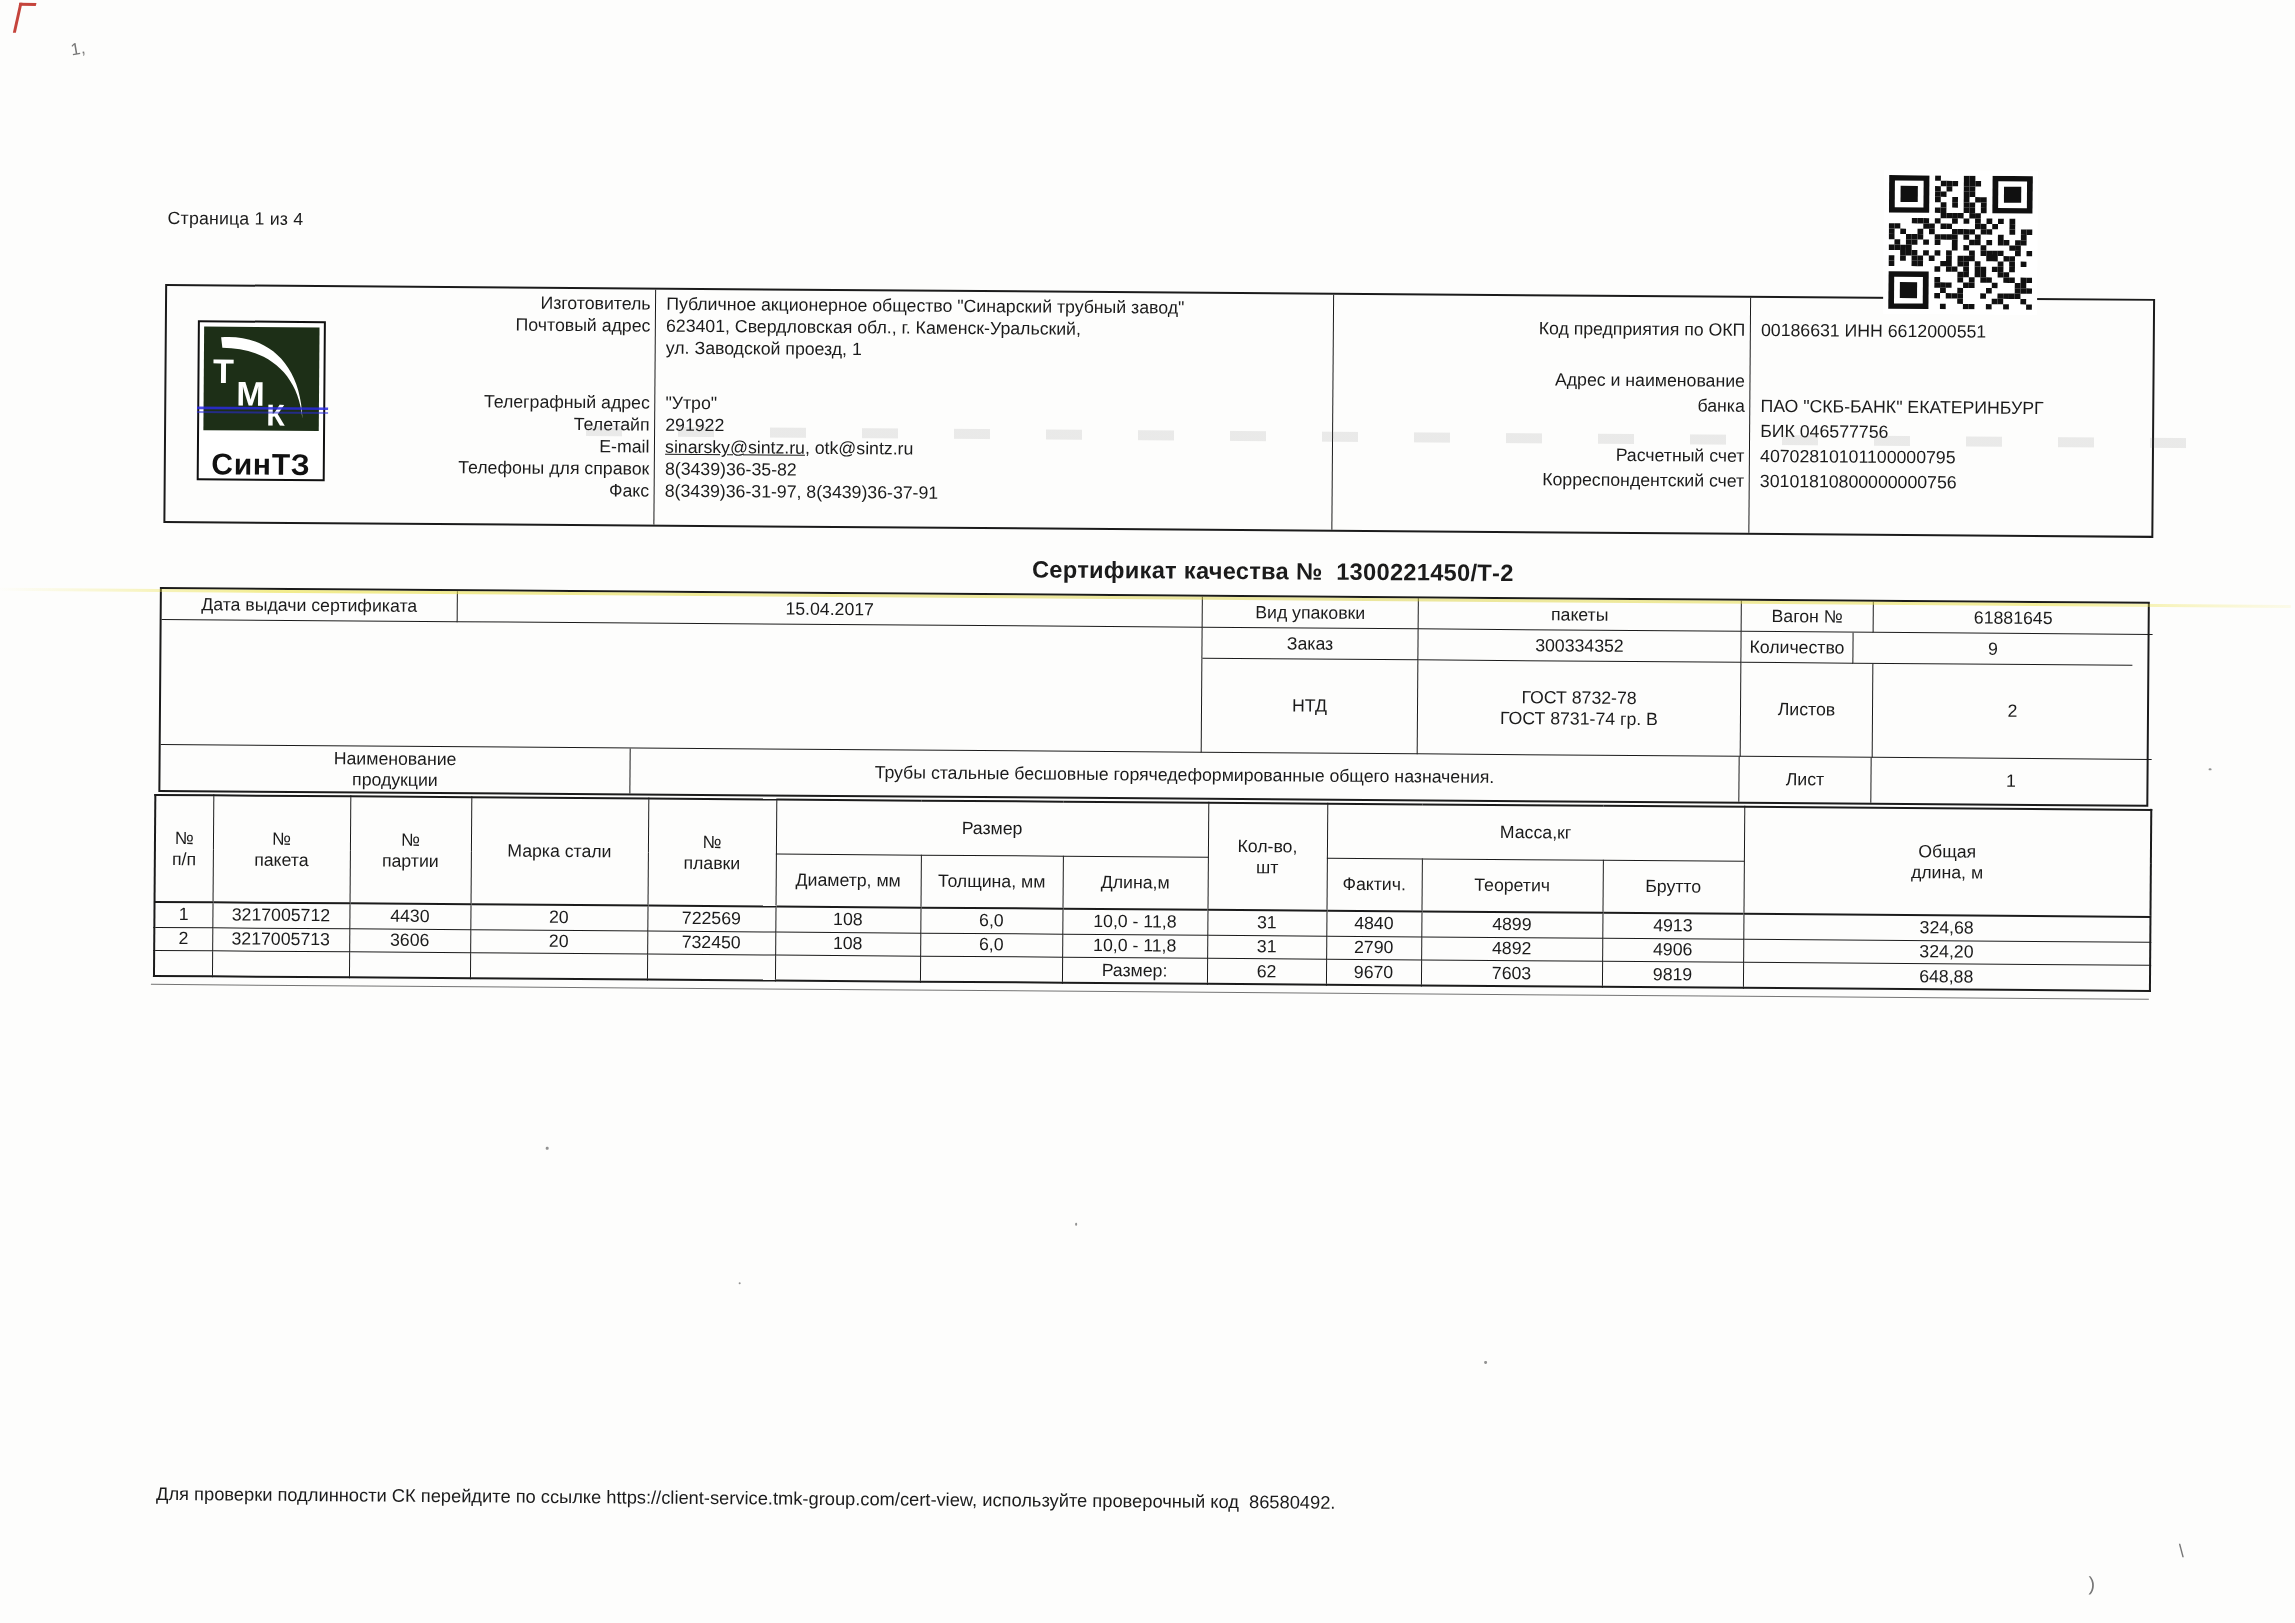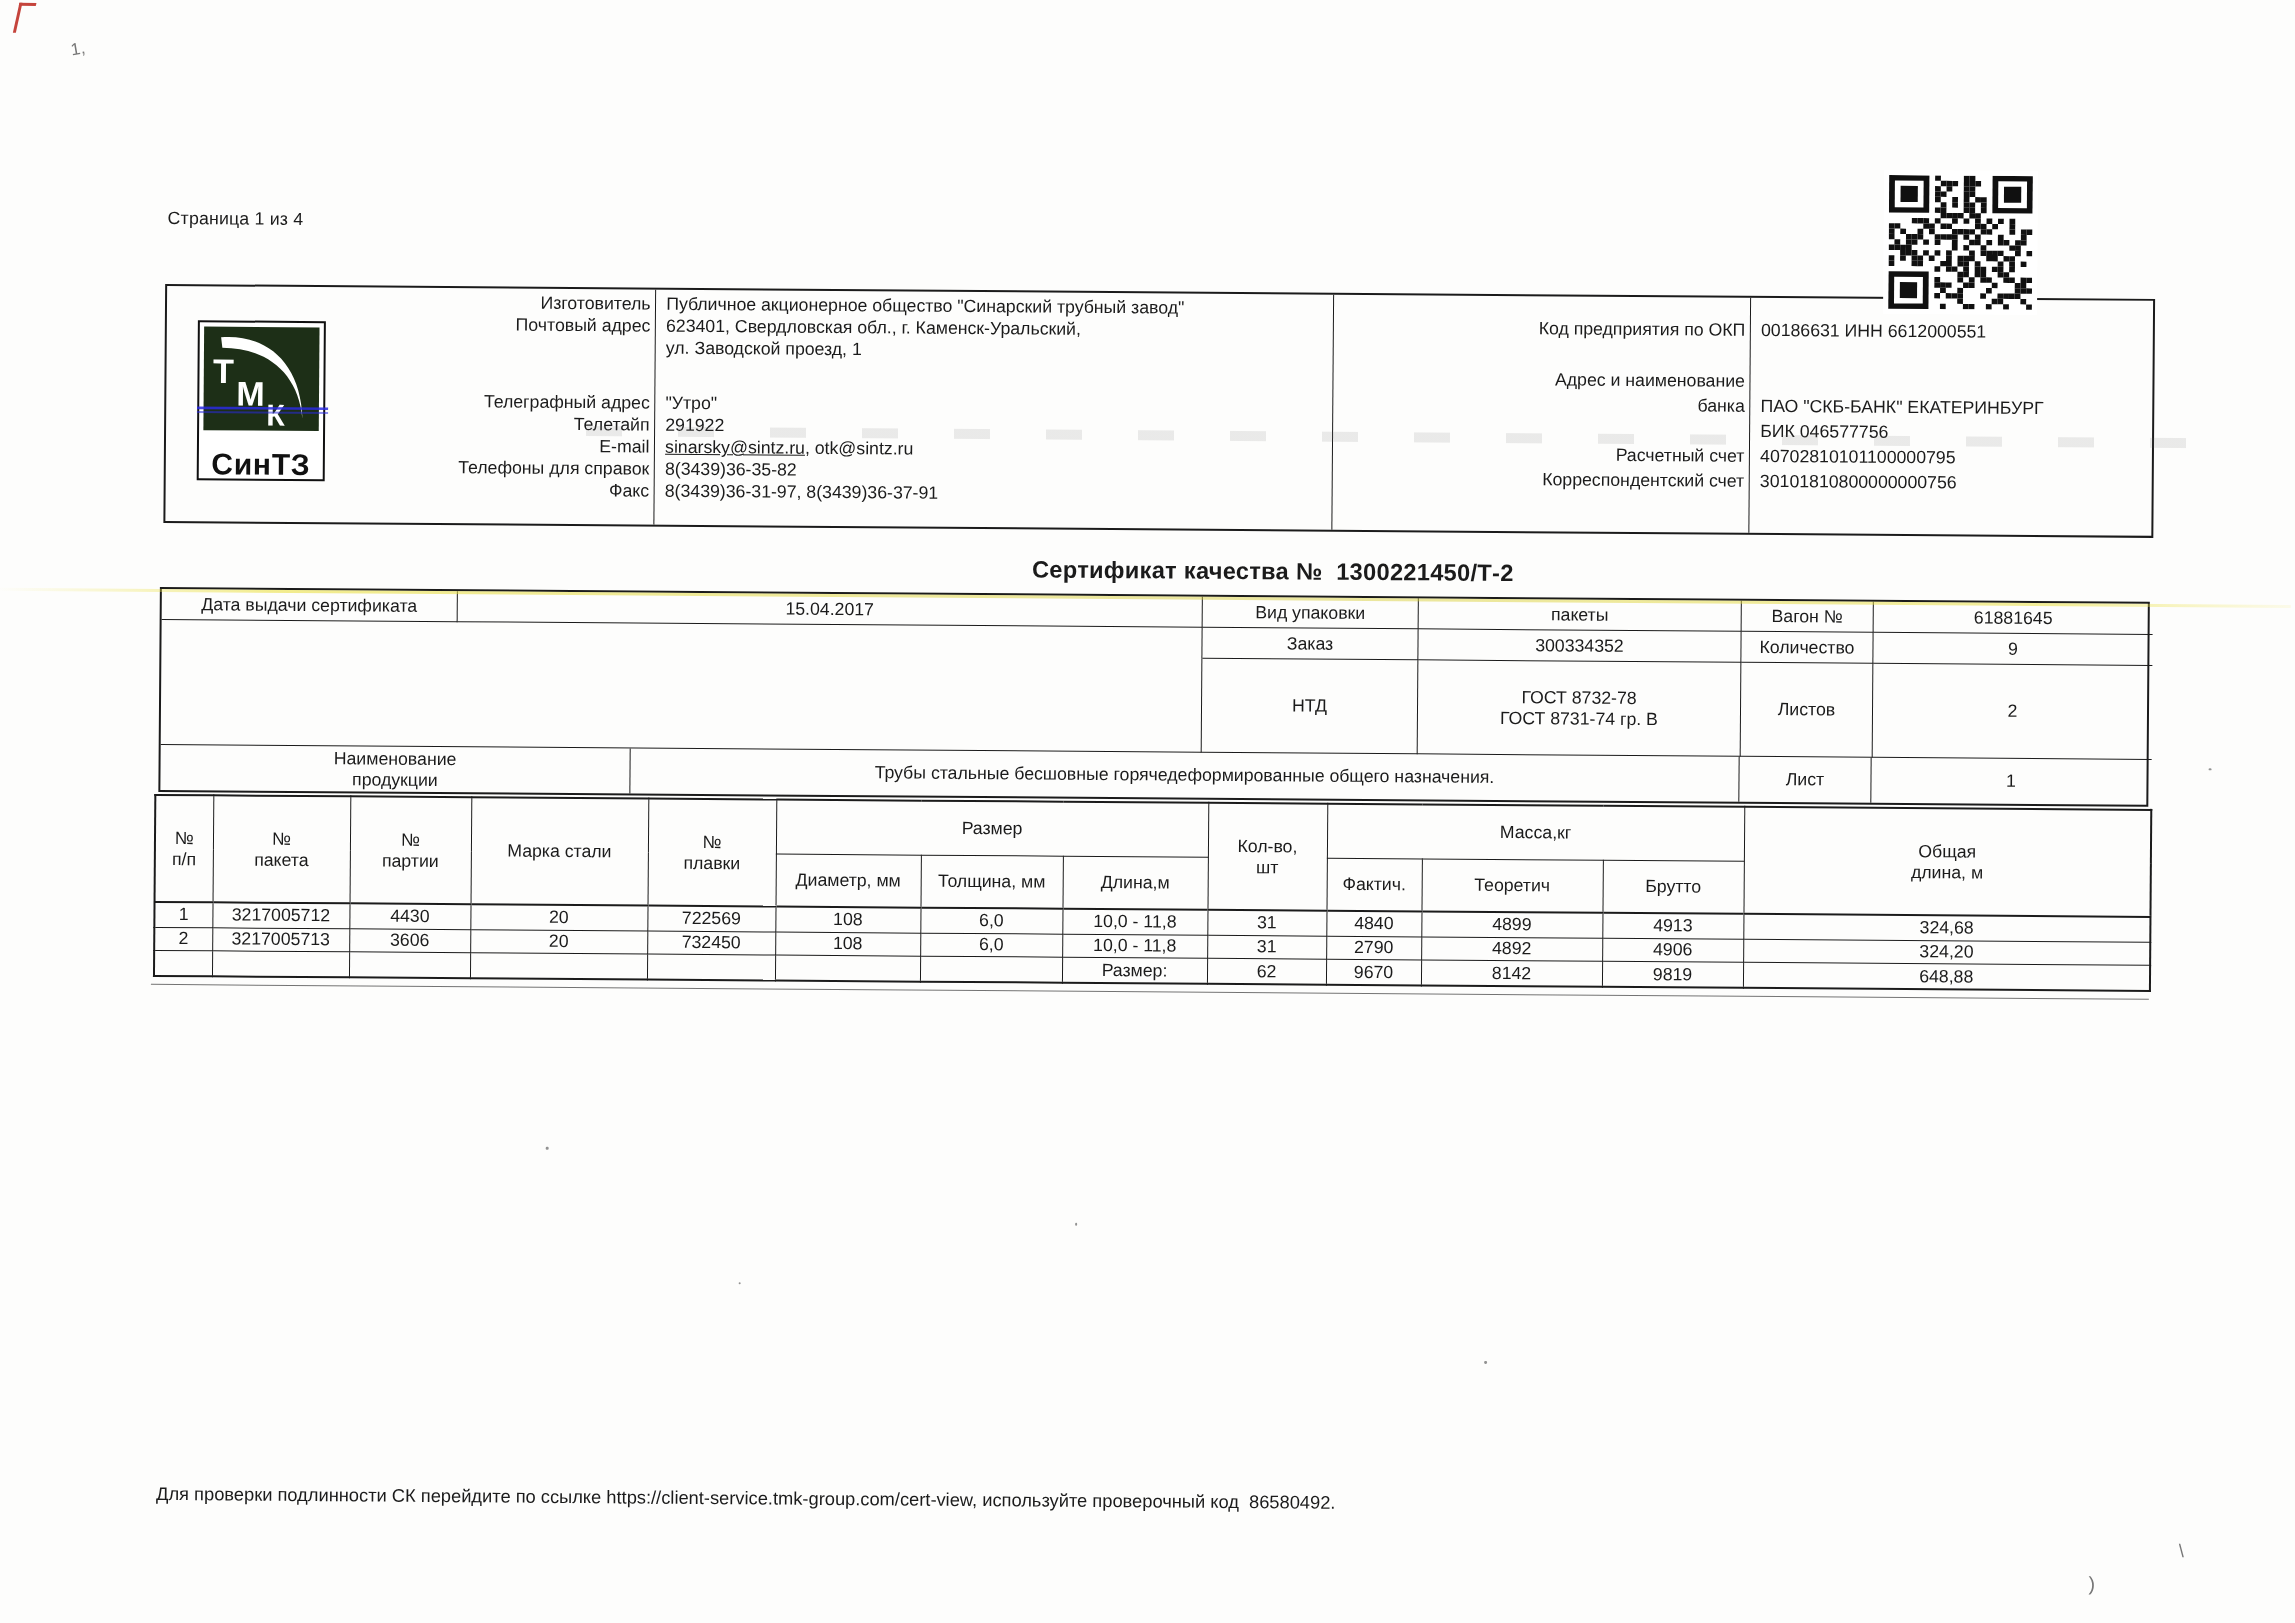--- a/index.html
+++ b/index.html
@@ -408,21 +408,21 @@
       <div class="icell" style="width:745px;">15.04.2017</div>
       <div class="icell" style="width:216px;">Вид упаковки</div>
       <div class="icell" style="width:323px;">пакеты</div>
       <div class="icell" style="width:132px;">Вагон №</div>
       <div class="icell last" style="width:279px;">61881645</div>
     </div>
     <div class="irow" style="height:31px;">
       <div class="icell nb" style="width:1041px;"></div>
       <div class="icell" style="width:216px;">Заказ</div>
       <div class="icell" style="width:323px;">300334352</div>
-      <div class="icell" style="width:132px;">Количество</div>
+      <div class="icell" style="width:112px;">Количество</div>
       <div class="icell last" style="width:279px;">9</div>
     </div>
     <div class="irow" style="height:94px;">
       <div class="icell" style="width:1041px;"></div>
       <div class="icell" style="width:216px;">НТД</div>
       <div class="icell pre" style="width:323px;">ГОСТ 8732-78
 ГОСТ 8731-74 гр. В</div>
       <div class="icell" style="width:132px;">Листов</div>
       <div class="icell last" style="width:279px;">2</div>
     </div>
@@ -515,21 +515,21 @@
         <td></td>
         <td></td>
         <td></td>
         <td></td>
         <td></td>
         <td></td>
         <td></td>
         <td>Размер:</td>
         <td>62</td>
         <td>9670</td>
-        <td>8142</td>
+        <td>7603</td>
         <td>9819</td>
         <td>648,88</td>
       </tr>
     </tfoot>
   </table>
   <div class="under-table-line"></div>
 
   <div class="footer">Для проверки подлинности СК перейдите по ссылке https://client-service.tmk-group.com/cert-view, используйте проверочный код  86580492.</div>
 </div>
 

